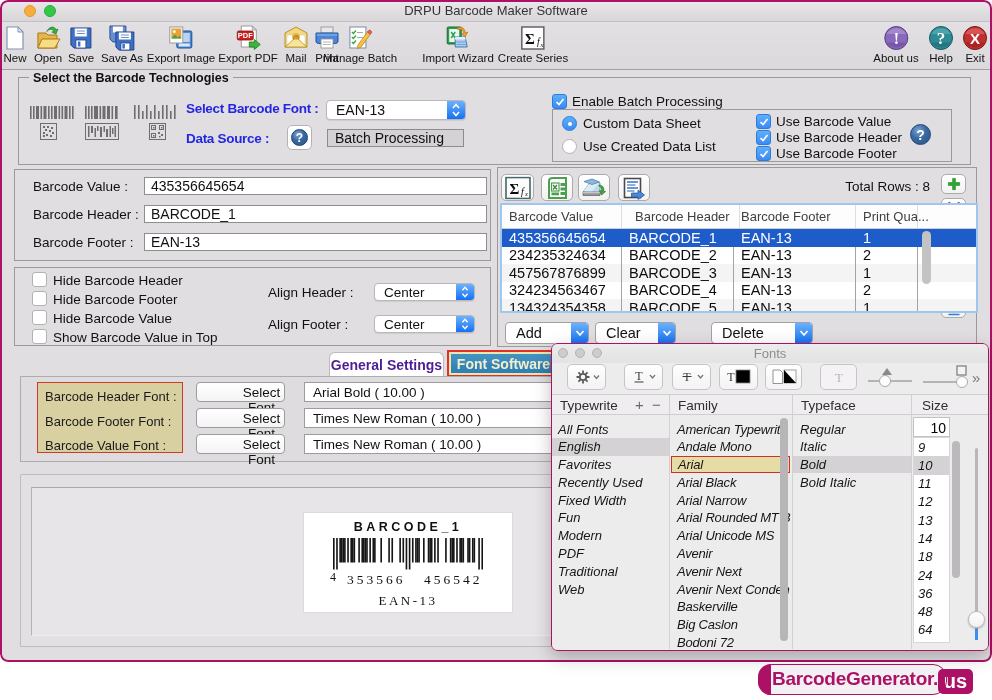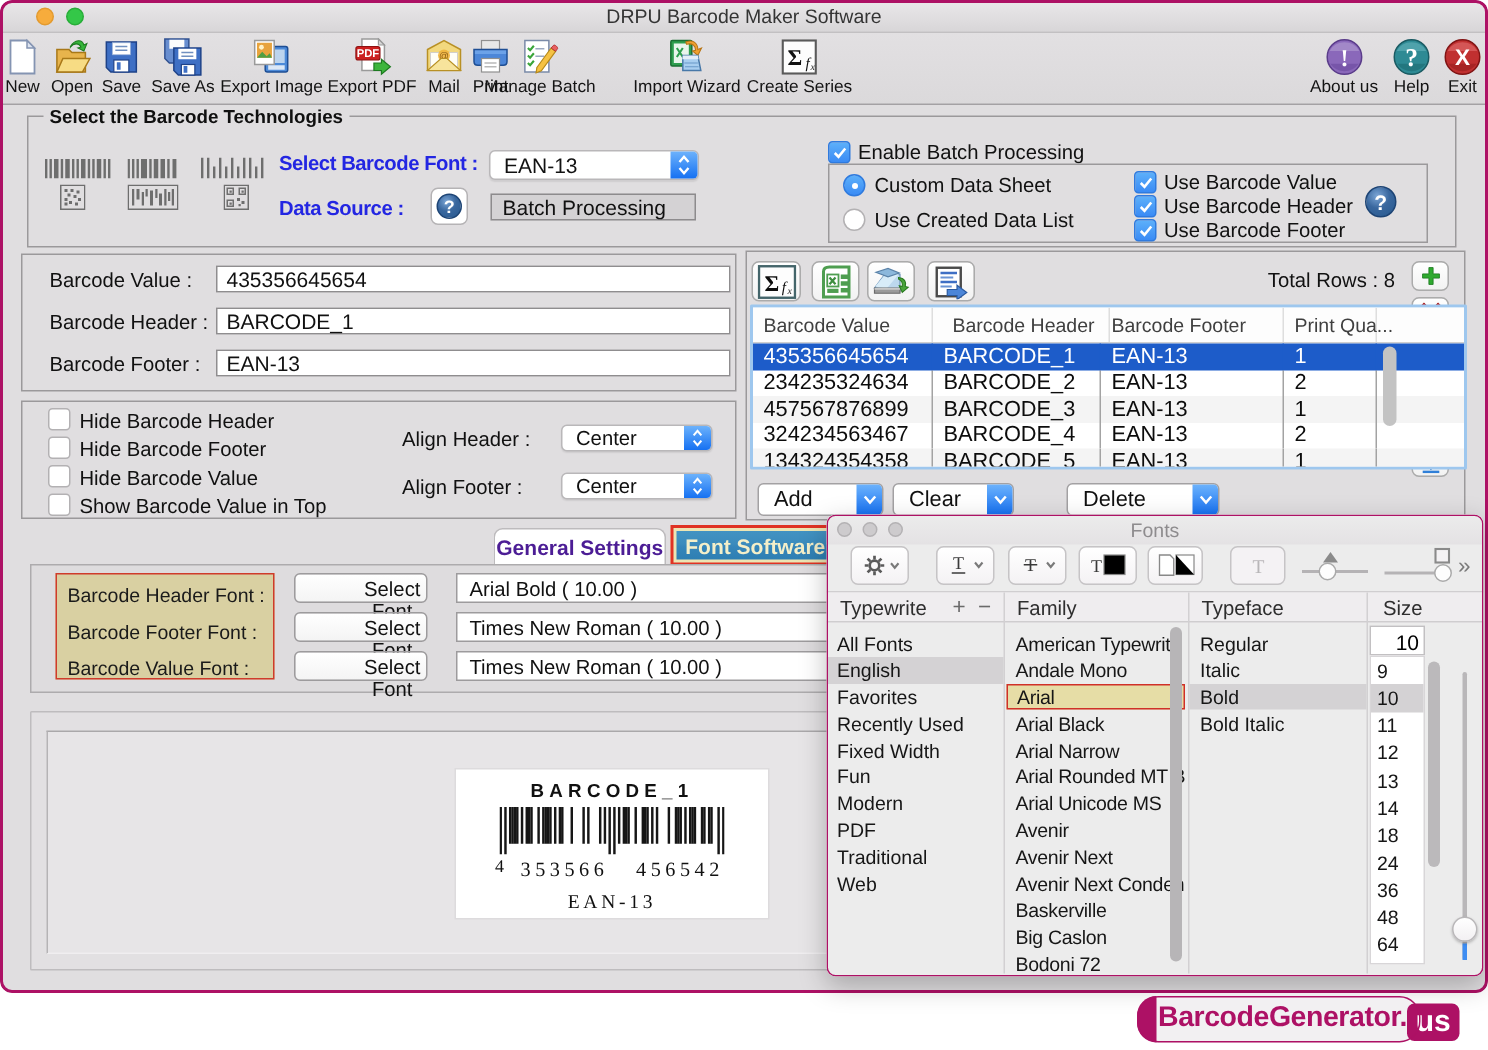--- a/index.html
+++ b/index.html
@@ -180,21 +180,21 @@
   .fd-btn { position:absolute; top:1px; height:26px; background:linear-gradient(#fff,#f4f2f4);
     border:1px solid #c6c4c6; border-radius:5px; }
   .fd-btn svg, .fd-btn .fdt { position:absolute; left:50%; top:50%; transform:translate(-50%,-50%); }
   #fd-sep { position:absolute; left:0; top:51px; width:100%; height:1px; background:#d0ced0; }
   #fd-headers { position:absolute; left:0; top:52px; width:100%; height:20px; background:#efedef;
     border-bottom:1px solid #cecccе; border-bottom:1px solid #cfcdcf; }
   .fd-h { position:absolute; top:3px; font-size:13.5px; color:#2e2e2e; }
   .fd-col-div { position:absolute; top:52px; bottom:2px; width:1px; background:#d2d0d2; }
 
   .fd-list { position:absolute; top:77px; }
-  .fd-row { height:17.8px; font-size:13px; color:#161616; padding:1.5px 0 0 7px; white-space:nowrap; overflow:hidden; }
+  .fd-row { height:17.8px; font-size:13px; color:#161616; padding:1.5px 0 0 7px; white-space:nowrap; overflow:hidden;font-style:italic; }
   .fd-row.hl { background:#d4d2d4; }
   #fd-collections { left:0; width:118px; }
   #fd-families { left:119px; width:121px; letter-spacing:-0.2px; }
   #fd-families .fd-row.hl { background:#e6dda6; border:1px solid #d03028; padding-top:0;
     margin:0 1px; padding-left:6px; }
   #fd-typefaces { left:242px; width:118px; }
   #fd-sizes { left:362px; top:94px; width:37px; background:#fff; border:1px solid #d8d6d8; height:206px; }
   #fd-sizes .fd-row { padding-left:4px; height:18.3px; }
   #fd-size-field { position:absolute; left:362px; top:74px; width:37px; height:20px; background:#fff;
     border:1px solid #c2c0c2; font-size:14px; color:#000; text-align:right; padding:2px 3px 0 0; }

